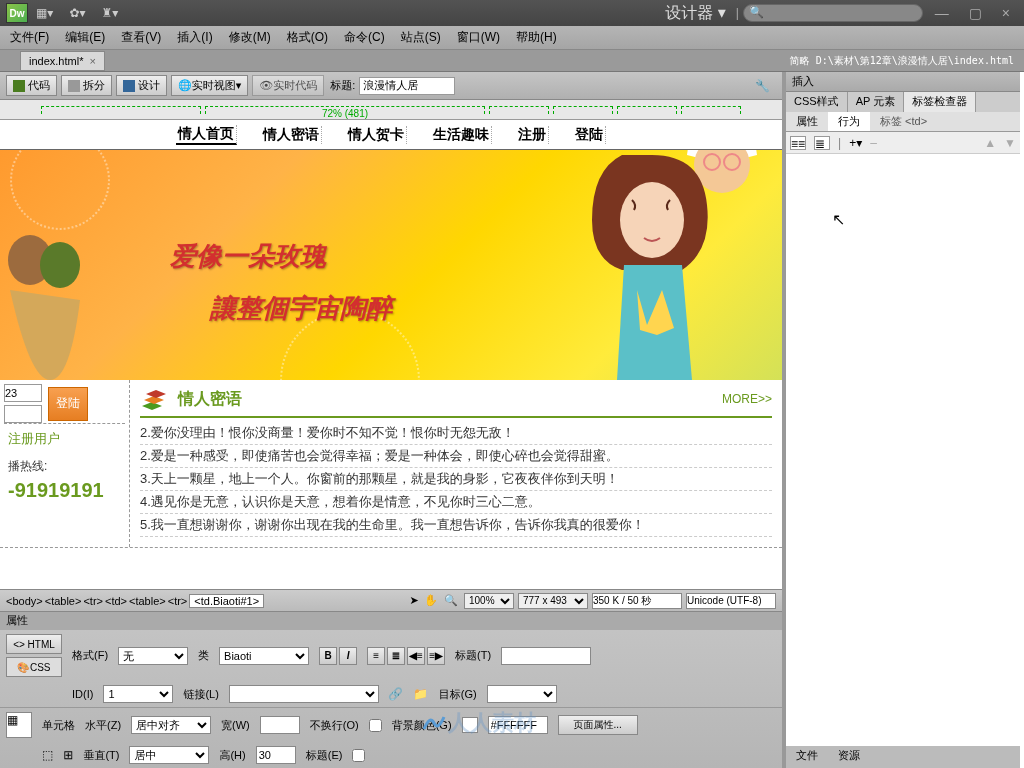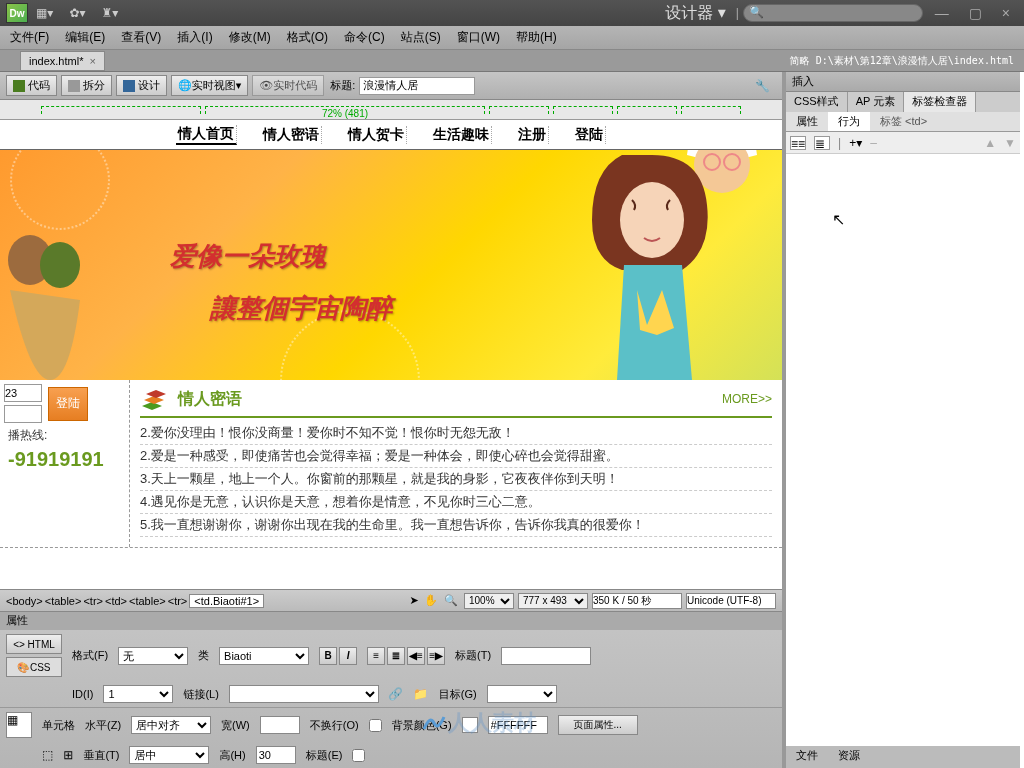--- a/index.html
+++ b/index.html
@@ -16,21 +16,21 @@
 .doc-tabs { background: #9a9a9a; height: 22px; display: flex; align-items: center; padding-left: 20px; border-bottom: 1px solid #777; }
 .doc-tab { background: #d8d8d8; height: 20px; padding: 2px 8px; font-size: 11px; display: flex; align-items: center; border: 1px solid #888; }
 .doc-tab .close { margin-left: 6px; color: #666; cursor: pointer; }
 .doc-path { margin-left: auto; color: #fff; font-size: 10px; padding-right: 10px; font-family: monospace; }
 .main { display: flex; height: 696px; }
 .left-area { width: 786px; display: flex; flex-direction: column; border-right: 4px solid #999; }
 .view-toolbar { height: 28px; background: linear-gradient(#c5c5c5, #b0b0b0); display: flex; align-items: center; padding: 0 4px; border-bottom: 1px solid #888; }
 .vt-btn { background: linear-gradient(#eee, #ccc); border: 1px solid #888; padding: 2px 6px; margin: 0 2px; font-size: 11px; cursor: pointer; display: flex; align-items: center; }
 .vt-btn .ic { width: 12px; height: 12px; background: #4a7c1f; margin-right: 3px; display: inline-block; }
 .vt-lbl { font-size: 11px; margin: 0 4px; }
-.vt-input { width: 116px; height: 18px; border: 1px solid #999; padding: 0 3px; font-size: 11px; }
+.vt-input { width: 96px; height: 18px; border: 1px solid #999; padding: 0 3px; font-size: 11px; }
 .ruler-area { height: 20px; background: #e8e8e8; border-bottom: 1px solid #999; position: relative; display: flex; align-items: center; justify-content: center; }
 .rul-seg { border-top: 1px dashed #0a0; border-left: 1px dashed #0a0; border-right: 1px dashed #0a0; height: 8px; margin: 0 2px; }
 .rul-label { position: absolute; color: #0a0; font-size: 10px; top: 1px; left: 50%; transform: translateX(-50%); }
 .design-canvas { flex: 1; overflow: hidden; background: #fff; position: relative; }
 .page-nav { height: 30px; background: #fff; display: flex; align-items: center; border-bottom: 1px solid #666; justify-content: center; }
 .page-nav a { font-size: 14px; font-weight: bold; color: #000; text-decoration: none; padding: 0 2px; border-right: 1px dotted #aaa; margin: 0 12px; }
 .page-nav a.active { border-bottom: 2px solid #000; }
 .banner { height: 230px; background: linear-gradient(135deg, #ff9a2e 0%, #ffb347 30%, #ffd700 55%, #ffeb3b 80%, #d4e157 100%); position: relative; overflow: hidden; }
 .banner-text { position: absolute; left: 170px; top: 80px; color: #d32f2f; font-family: KaiTi, serif; font-size: 26px; font-style: italic; font-weight: bold; text-shadow: 1px 1px 2px rgba(0,0,0,.3); line-height: 2; }
 .banner-text .l2 { margin-left: 40px; }
@@ -189,20 +189,21 @@
       </div>
     </div>
 
     <div class="section-row">
       <div class="login-col">
         <div style="display:flex;align-items:center">
           <div><input class="login-input" value="23" style=""><br>
                <input class="login-input" style="margin-top: 3px;"></div>
           <button class="login-btn">登陆</button>
         </div>
+        <div class="reg-user">注册用户</div>
         <div class="hotline-lbl">播热线:</div>
         <div class="hotline-num">-91919191</div>
       </div>
       <div class="content-col">
         <div class="section-title">
           <svg class="book-icon" viewBox="0 0 32 26">
                 <path d="M2 20 L12 16 L22 20 L12 24 Z" fill="#4a9a1f"></path>
                 <path d="M4 14 L14 10 L24 14 L14 18 Z" fill="#e67e22"></path>
                 <path d="M6 8 L16 4 L26 8 L16 12 Z" fill="#c0392b"></path>
               </svg>

